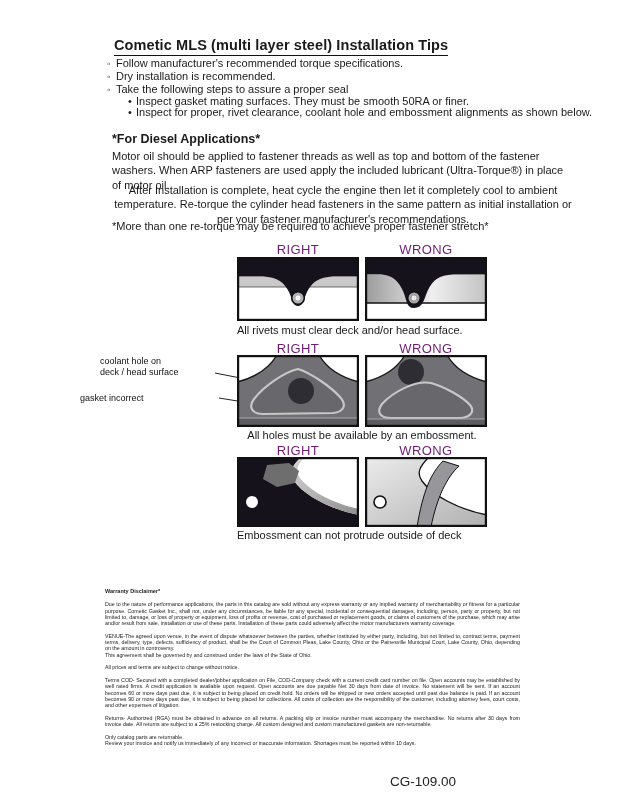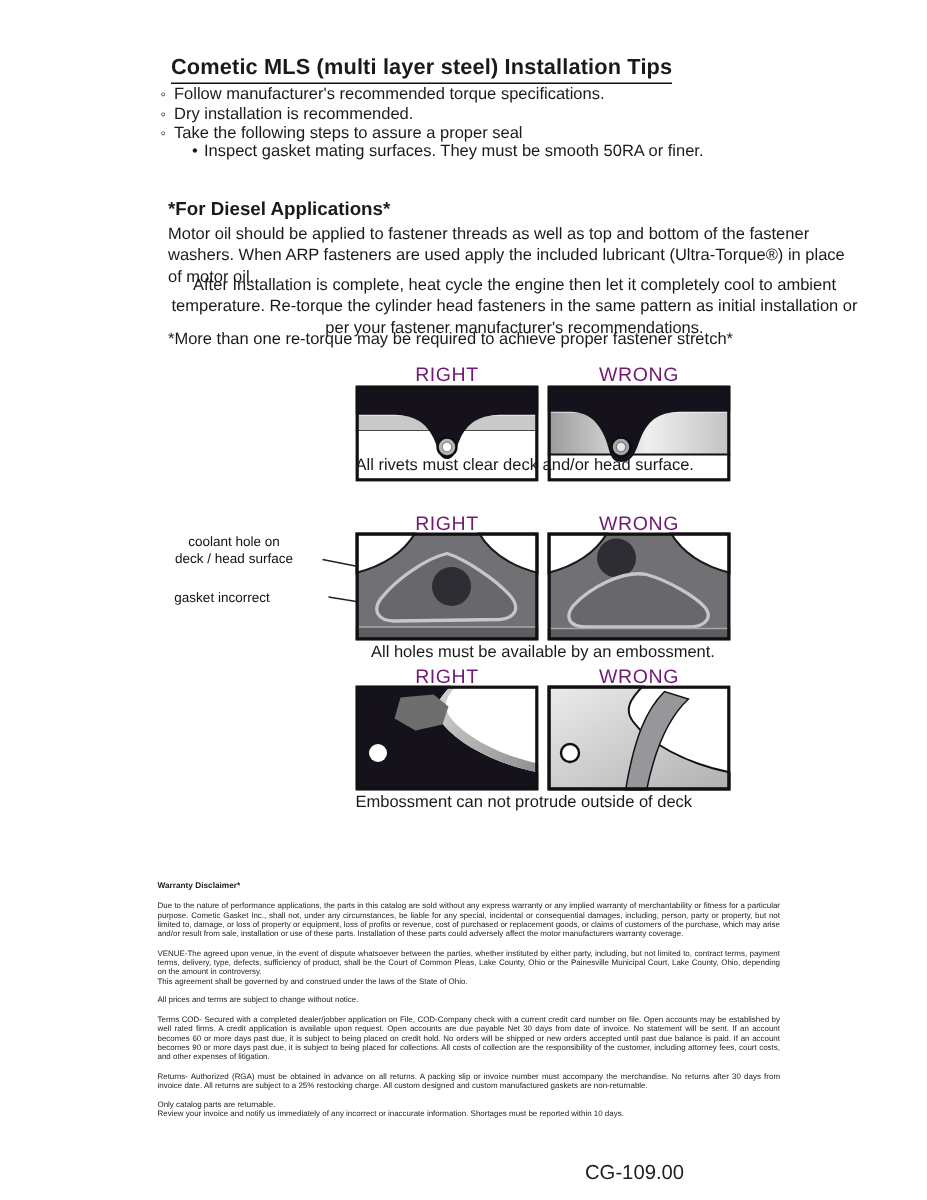--- a/index.html
+++ b/index.html
@@ -12,21 +12,21 @@
     left:114px; top:25px; font-size:14.5px; font-weight:bold;
     border-bottom:1.6px solid #111; padding-bottom:2px; letter-spacing:0.1px;
   }
   .tip-line { font-size:11px; white-space:nowrap; }
   .tip-line .glyph { display:inline-block; width:9px; font-size:10px; }
   .sub .glyph { font-size:11px; width:8px; }
   .diesel-heading { left:112px; top:120px; font-size:12.5px; font-weight:bold; }
   .body-para { left:112px; width:462px; font-size:11px; line-height:14.3px; }
   .fig-label { width:122px; text-align:center; font-size:13px; color:#701a75; letter-spacing:0.4px; }
   .fig-caption { font-size:11px; color:#1a1a1a; }
-  .callout { font-size:9px; line-height:10.5px; text-align:center; color:#111; }
+  .callout { font-size:9px; line-height:10.5px; text-align:left; color:#111; }
   .legal {
     left:105px; top:576px; width:415px; font-size:5.3px; line-height:6.3px;
     color:#222; text-align:justify;
   }
   .legal b { font-size:5.5px; }
   .legal p { margin:0 0 6.4px 0; }
   .preline { white-space:pre-line; }
   .page-number { left:390px; top:762px; font-size:13.5px; color:#222; }
   svg.box { display:block; }
 </style>
@@ -41,20 +41,23 @@
     <span class="glyph">◦</span><span>Follow manufacturer's recommended torque specifications.</span>
   </div>
   <div class="abs tip-line" style="left:107px; top:58px;">
     <span class="glyph">◦</span><span>Dry installation is recommended.</span>
   </div>
   <div class="abs tip-line" style="left:107px; top:71px;">
     <span class="glyph">◦</span><span>Take the following steps to assure a proper seal</span>
   </div>
   <div class="abs tip-line sub" style="left:128px; top:83px;">
     <span class="glyph">•</span><span>Inspect gasket mating surfaces.  They must be smooth 50RA or finer.</span>
+  </div>
+  <div class="abs tip-line sub" style="left:128px; top:94px;">
+    <span class="glyph">•</span><span>Inspect for proper, rivet clearance, coolant hole and embossment alignments as shown below.</span>
   </div>
 
   <div class="abs diesel-heading">*For Diesel Applications*</div>
   <div class="abs body-para" style="top:137px;">Motor oil should be applied to fastener threads as well as top and bottom of the fastener washers. When ARP fasteners are used apply the included lubricant (Ultra-Torque®) in place of motor oil.</div>
   <div class="abs body-para" style="top:171px;text-align:center;">After Installation is complete, heat cycle the engine then let it completely cool to ambient temperature. Re-torque the cylinder head fasteners in the same pattern as initial installation or per your fastener manufacturer's recommendations.</div>
   <div class="abs body-para" style="top:207px;">*More than one re-torque may be required to achieve proper fastener stretch*</div>
 
   <div class="abs fig-label" style="left:237px; top:230px;">RIGHT</div>
   <div class="abs fig-label" style="left:365px; top:230px;">WRONG</div>
 
@@ -78,21 +81,21 @@
     </defs>
     <rect width="122" height="64" fill="#ffffff"></rect>
     <rect x="0" y="18" width="122" height="28" fill="url(#g-wrong1)"></rect>
     <line x1="0" y1="46" x2="122" y2="46" stroke="#111111" stroke-width="1.4"></line>
     <path d="M0,0 H122 V17.5 H88 C74,18 68,23 63,33 C59,42 58,51 49,51 C41,51 42,43 38,34 C34,25 28,18 16,17.5 H0 Z" fill="#16121c"></path>
     <circle cx="49" cy="41" r="6.3" fill="#a9a9a9" stroke="#0d0d12" stroke-width="1.6"></circle>
     <circle cx="49" cy="41" r="3.2" fill="#e8e8e8" stroke="#777777" stroke-width="0.8"></circle>
     <rect x="1" y="1" width="120" height="62" fill="none" stroke="#111111" stroke-width="2.4"></rect>
   </svg>
 
-  <div class="abs fig-caption" style="left:237px; top:292px;">All rivets must clear deck and/or head surface.</div>
+  <div class="abs fig-caption" style="left:237px; top:312px;">All rivets must clear deck and/or head surface.</div>
 
   <div class="abs fig-label" style="left:237px; top:329px;">RIGHT</div>
   <div class="abs fig-label" style="left:365px; top:329px;">WRONG</div>
 
   <div class="abs callout" style="left:100px; top:344px; width:112px;">
     <div>coolant hole on</div>
     <div>deck / head surface</div>
   </div>
   <div class="abs callout" style="left:80px; top:381px; width:136px;">gasket incorrect</div>
 

